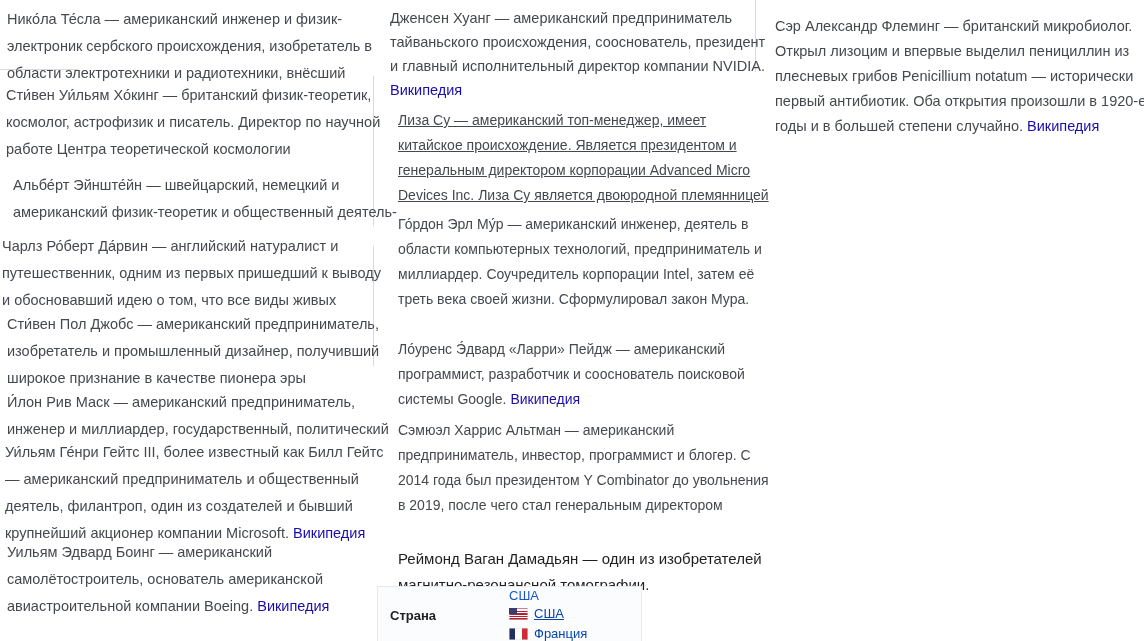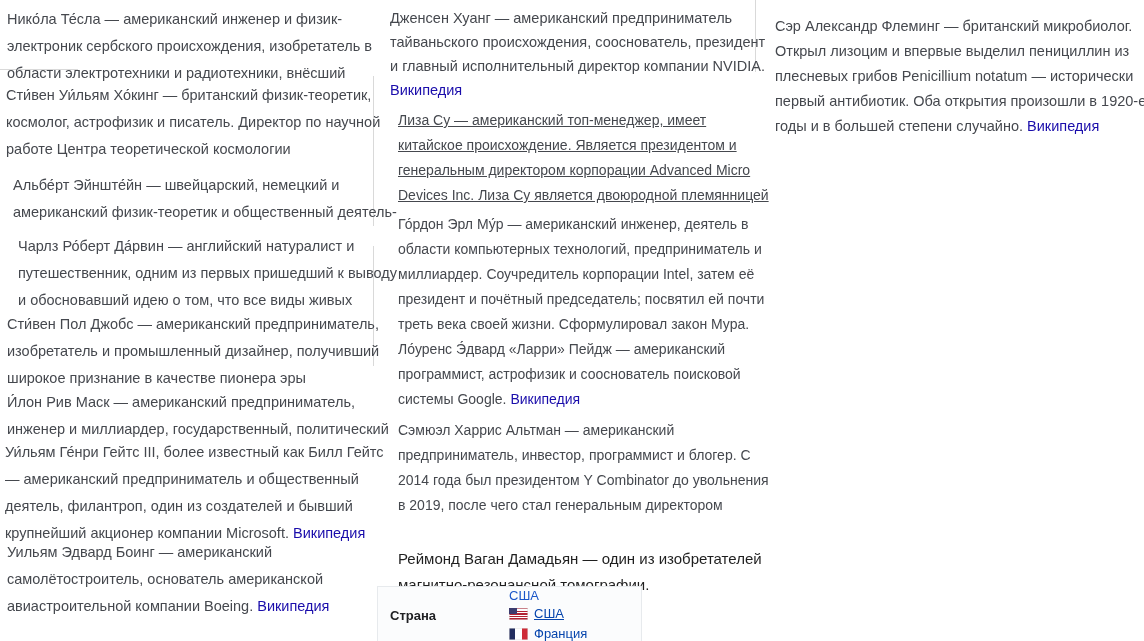--- a/index.html
+++ b/index.html
@@ -76,21 +76,21 @@
     <div class="line">космолог, астрофизик и писатель. Директор по научной</div>
     <div class="line">работе Центра теоретической космологии</div>
   </div>
   <div class="artifact" style="left:9px;top:149px;width:60px;">… …</div>
 
   <div class="snippet col-left" style="left:13px;top:172px;">
     <div class="line">Альбе́рт Эйнште́йн — швейцарский, немецкий и</div>
     <div class="line">американский физик-теоретик и общественный деятель-</div>
   </div>
 
-  <div class="snippet col-left" style="left:18px;top:233px;">
+  <div class="snippet col-left" style="left:2px;top:233px;">
     <div class="line">Чарлз Ро́берт Да́рвин — английский натуралист и</div>
     <div class="line">путешественник, одним из первых пришедший к выводу</div>
     <div class="line">и обосновавший идею о том, что все виды живых</div>
   </div>
 
   <div class="snippet col-left" style="left:7px;top:311px;">
     <div class="line">Сти́вен Пол Джобс — американский предприниматель,</div>
     <div class="line">изобретатель и промышленный дизайнер, получивший</div>
     <div class="line">широкое признание в качестве пионера эры</div>
   </div>
@@ -130,27 +130,26 @@
     <div class="line">Лиза Су — американский топ-менеджер, имеет</div>
     <div class="line">китайское происхождение. Является президентом и</div>
     <div class="line">генеральным директором корпорации Advanced Micro</div>
     <div class="line">Devices Inc. Лиза Су является двоюродной племянницей</div>
   </div>
 
   <div class="snippet col-mid" style="left:398px;top:212px;">
     <div class="line">Го́рдон Эрл Му́р — американский инженер, деятель в</div>
     <div class="line">области компьютерных технологий, предприниматель и</div>
     <div class="line">миллиардер. Соучредитель корпорации Intel, затем её</div>
-    <div class="line">президент и почётный председатель; посвятил ей почти</div>
     <div class="line">треть века своей жизни. Сформулировал закон Мура.</div>
   </div>
 
   <div class="snippet col-mid" style="left:398px;top:337px;">
     <div class="line">Ло́уренс Э́двард «Ларри» Пейдж — американский</div>
-    <div class="line">программист, астрофизик и сооснователь поисковой</div>
+    <div class="line">программист, разработчик и сооснователь поисковой</div>
     <div class="line">
       <span class="pre-link">системы Google.</span><a class="wiki">Википедия</a>
     </div>
   </div>
 
   <div class="snippet col-mid" style="left:398px;top:418px;">
     <div class="line">Сэмюэл Харрис Альтман — американский</div>
     <div class="line">предприниматель, инвестор, программист и блогер. С</div>
     <div class="line">2014 года был президентом Y Combinator до увольнения</div>
     <div class="line">в 2019, после чего стал генеральным директором</div>

